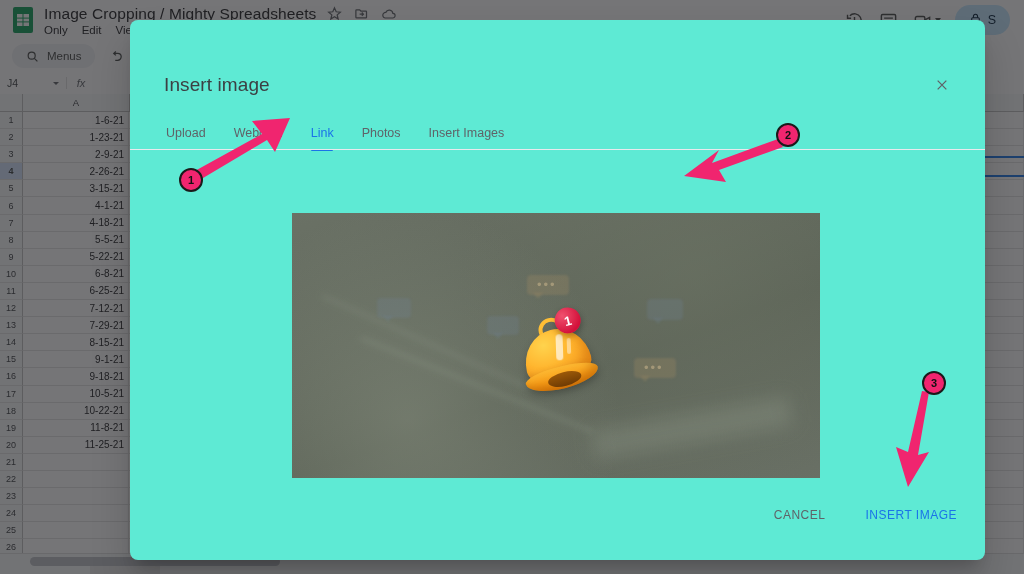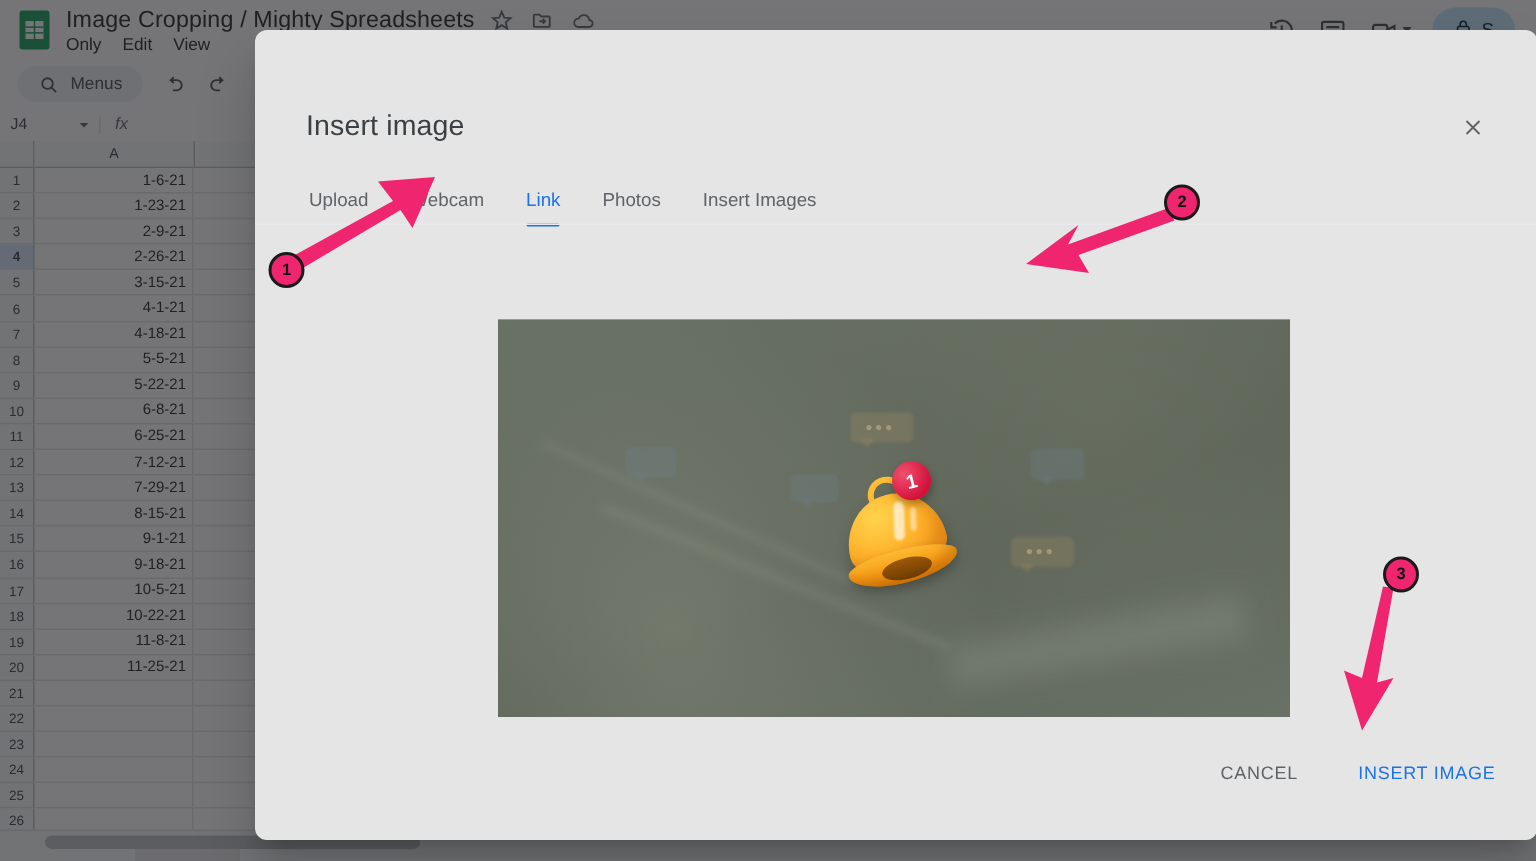--- a/index.html
+++ b/index.html
@@ -54,24 +54,23 @@
   .cell.c{width:118px;}
   .cell.fill{flex:1;}
   .selbox{position:absolute;right:0;width:44px;height:17px;border-top:2px solid #1a73e8;border-bottom:2px solid #1a73e8;top:62px;}
   .bottombar{position:absolute;left:0;right:0;bottom:0;height:20px;background:#f8f9fa;border-top:1px solid #e0e0e0;}
   .hscroll{position:absolute;left:30px;bottom:8px;height:9px;width:250px;background:#bdc1c6;border-radius:5px;}
   .sheettab{position:absolute;left:90px;bottom:-2px;width:70px;height:18px;background:#e6e6e6;border-radius:3px;}
 
   
   #dialog{
     position:absolute;left:130px;top:20px;width:855px;height:540px;
-    background:#e5e5e5;border-radius:8px;z-index:60;
+    background:#5eead4;border-radius:8px;z-index:60;
     box-shadow:0 11px 15px -7px rgba(0,0,0,.2),0 24px 38px 3px rgba(0,0,0,.14);
     overflow:hidden;
-    margin-left:40px;
   }
   .dlg-title{position:absolute;left:34px;top:54px;font-size:19px;color:#3c4043;letter-spacing:.1px;}
   .dlg-close{position:absolute;right:32px;top:54px;width:22px;height:22px;display:flex;align-items:center;justify-content:center;color:#5f6368;cursor:pointer;}
   .tabs{position:absolute;left:22px;top:96px;right:0;height:30px;display:flex;align-items:flex-end;gap:0;}
   .tab{position:relative;padding:0 14px;font-size:12.5px;color:#5f6368;height:26px;line-height:26px;cursor:pointer;white-space:nowrap;}
   .tab.active{color:#1a73e8;}
   .tab.active::after{content:"";position:absolute;left:50%;transform:translateX(-50%);bottom:-5px;width:22px;height:2.5px;background:#1a73e8;border-radius:2px;}
   .tabs-rule{position:absolute;left:0;right:0;top:129px;height:1px;background:#e8eaed;}
 
   .url-wrap{position:absolute;left:0;right:0;top:160px;text-align:center;}

